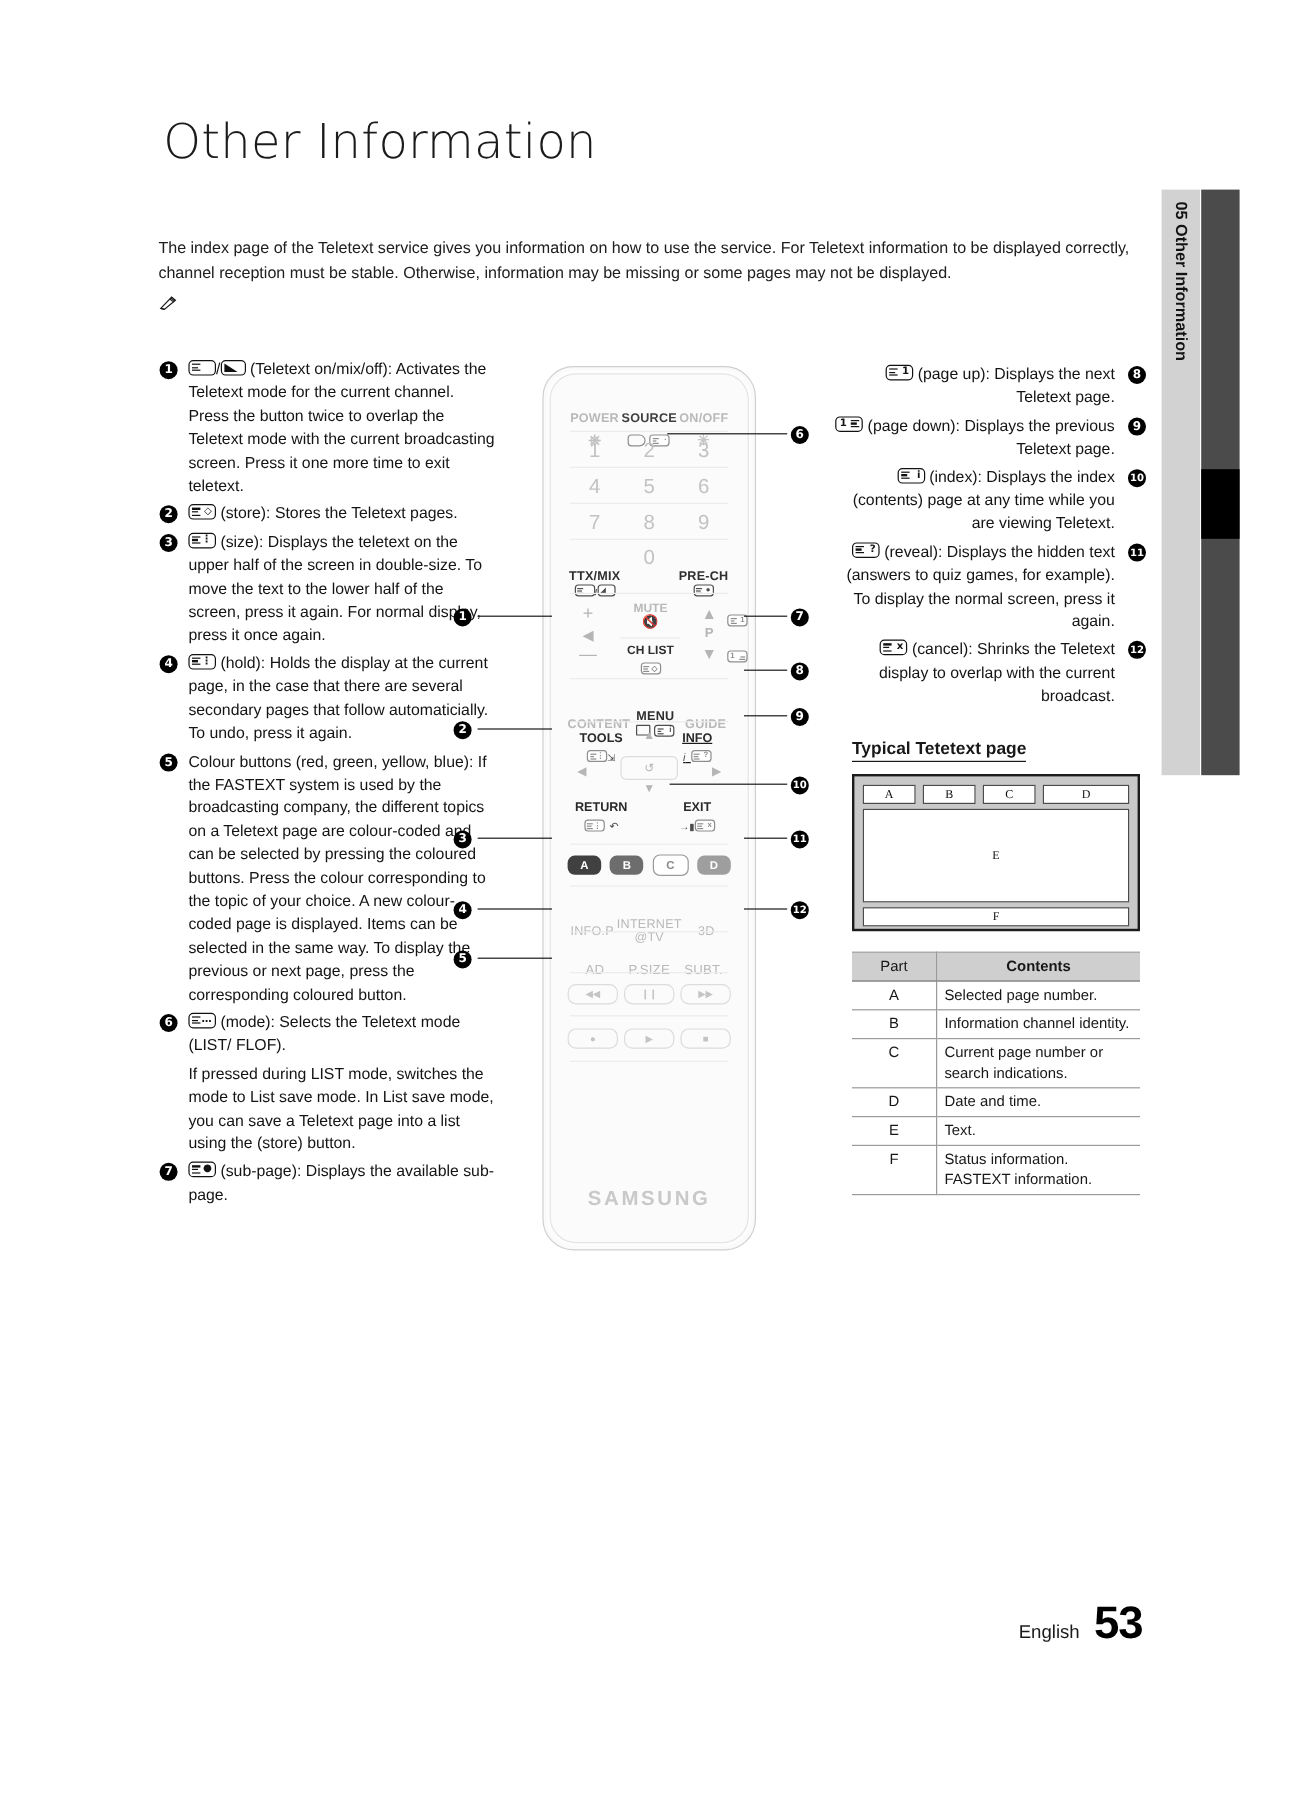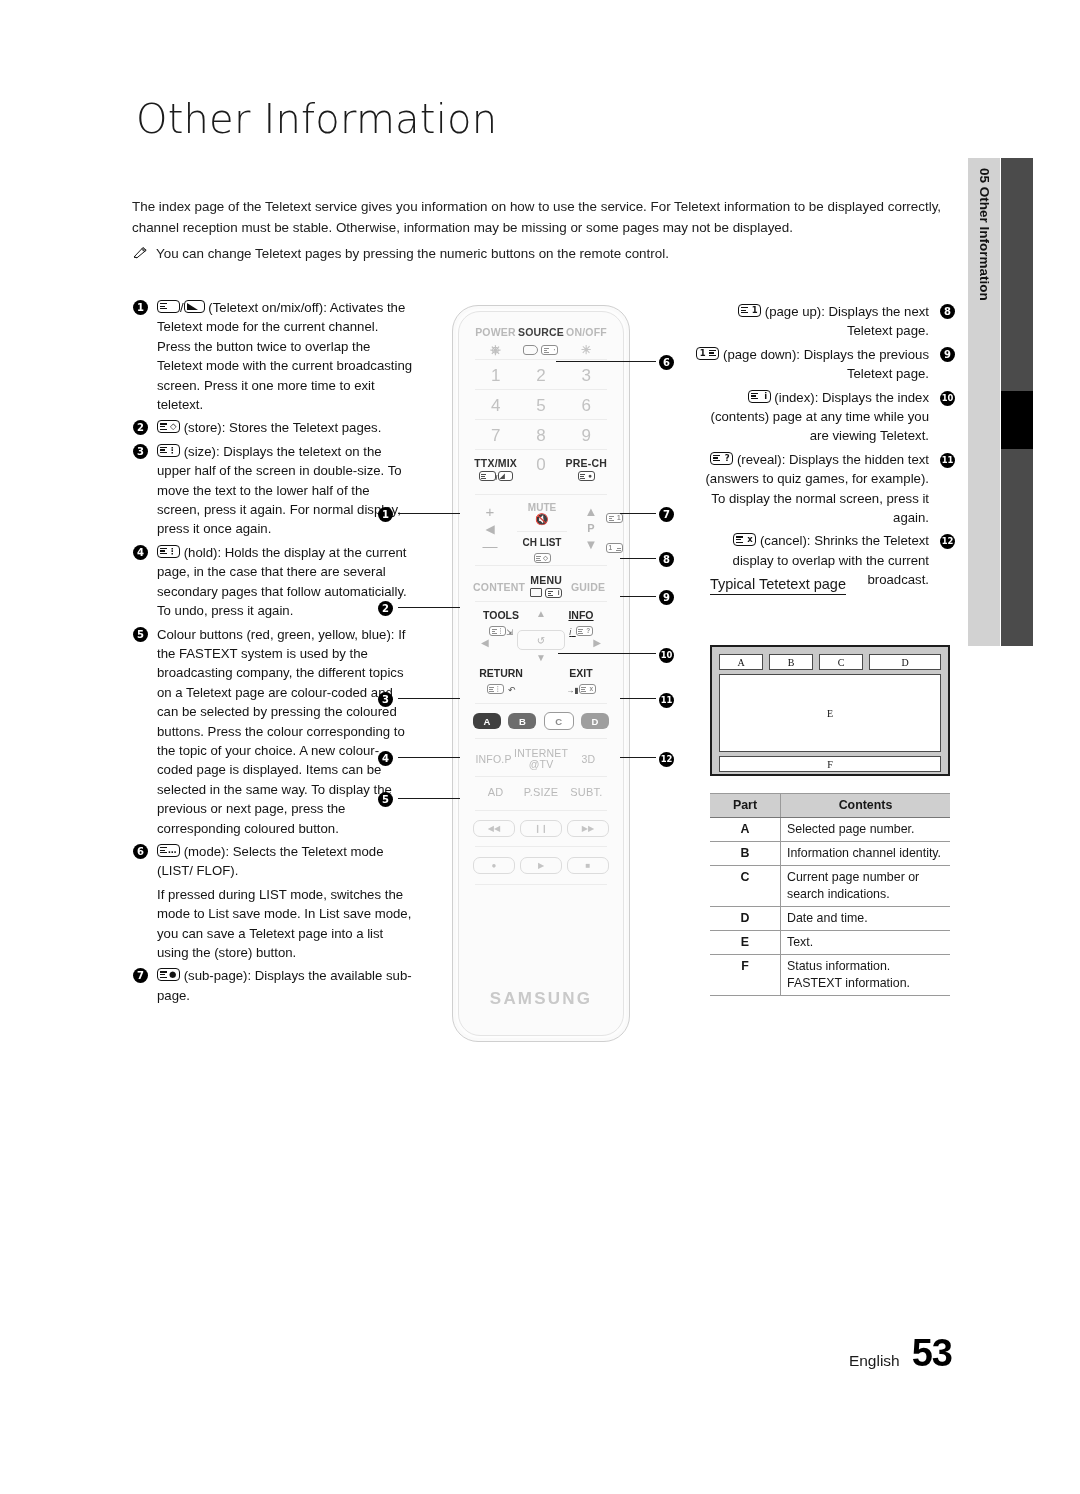--- a/index.html
+++ b/index.html
@@ -84,21 +84,21 @@
     border:1.6px solid #cfcfcf;border-radius:26px;background:#fdfdfd;
     box-shadow:inset 0 0 0 3px #fafafa;
   }
   #remote .inner{
     position:absolute;left:5px;top:5px;right:5px;bottom:5px;
     border:1px solid #e4e4e4;border-radius:22px;background:#fbfbfb;
   }
   .rrow{position:absolute;left:14px;right:14px;display:flex;
         justify-content:space-between;align-items:center;color:#b9b9b9;}
   .rsep{position:absolute;left:16px;right:16px;height:1px;background:#ececec;}
-  .rkey{flex:1 1 0;text-align:center;font-size:10.5px;font-weight:bold;letter-spacing:.2px;}
+  .rkey{flex:1 1 0;text-align:center;font-size:10.5px;font-weight:bold;letter-spacing:.2px;margin-top:17px;}
   .rkey.num{all:unset;flex:1 1 0;text-align:center;font-size:17px;color:#c2c2c2;
             font-family:"Liberation Sans",sans-serif;}
   .rkey .sub{display:block;margin-top:1px;}
   .tts{
     display:inline-block;border:1.3px solid #8e8e8e;border-radius:3px;
     height:8px;min-width:13px;padding:0 1px;position:relative;
     vertical-align:-1px;background:#fff;
   }
   .tts i{position:absolute;left:1.5px;display:block;height:1px;background:#8e8e8e;}
   .tts i:nth-child(1){top:1.5px;width:5px;}
@@ -120,21 +120,21 @@
         font-size:8px;color:#c4c4c4;}
   #samsung{position:absolute;left:0;right:0;bottom:26px;text-align:center;
            font-size:17px;font-weight:bold;letter-spacing:2.2px;color:#c9c9c9;}
 
   
   .callout{position:absolute;height:1px;background:#1a1a1a;}
   .cnum{position:absolute;}
 
   
   #typical-title{
-    position:absolute;left:710px;top:576px;font-size:14.5px;font-weight:normal;
+    position:absolute;left:710px;top:616px;font-size:14.5px;font-weight:bold;
     color:#181818;border-bottom:1.6px solid #181818;padding-bottom:2px;
   }
   #tt-diagram{
     position:absolute;left:710px;top:645px;width:240px;height:131px;
     background:#c9c9c9;border:2.4px solid #1d1d1d;box-sizing:border-box;padding:7px;
   }
   #tt-diagram .strip{display:flex;gap:6px;height:16px;}
   .cell{background:#fff;border:1px solid #4a4a4a;display:flex;align-items:center;
         justify-content:center;font-size:10px;font-family:"Liberation Serif",serif;color:#111;}
   #tt-diagram .cell.a{width:42px;}
@@ -148,21 +148,21 @@
   #parts-table{
     position:absolute;left:710px;top:793px;width:240px;border-collapse:collapse;
     font-size:12.4px;color:#171717;
   }
   #parts-table th,#parts-table td{
     border-top:1px solid #9a9a9a;border-bottom:1px solid #9a9a9a;
     padding:3px 6px;vertical-align:top;line-height:17px;
   }
   #parts-table thead th{background:#cfcfcf;font-weight:bold;border-bottom:1px solid #777;}
   #parts-table th.pc,#parts-table td.pc{
-    width:58px;text-align:center;font-weight:bold;border-right:1px solid #9a9a9a;
+    width:58px;text-align:center;font-weight:normal;border-right:1px solid #9a9a9a;
   }
   #parts-table thead th.pc{text-align:center;}
   #parts-table td.ct{text-align:left;font-weight:normal;}
 
   
   #side-tab{
     position:absolute;left:968px;top:158px;width:32px;height:488px;background:#d2d2d2;
   }
   #side-tab .txt{
     position:absolute;white-space:nowrap;
@@ -191,21 +191,20 @@
     <span class="pencil-icon">
       <svg width="16" height="14" viewBox="0 0 16 14">
           <g fill="none" stroke="#1a1a1a" stroke-width="1">
             <path d="M2 12 L11 2.5 L14.2 5.2 L5 12.8 Z"></path>
             <path d="M2 12 L4.6 12.6 L5 12.8"></path>
             <path d="M10.4 3.2 L13.6 5.9"></path>
             <path d="M9.6 4.1 L12.8 6.8"></path>
           </g>
         </svg>
     </span>
-    <span>You can change Teletext pages by pressing the numeric buttons on the remote control.</span>
   </div>
 
   <div class="col" id="col-left">
 
     <div class="item">
       <span class="bullet"><span class="num">1</span></span>
       <span class="body"><span class="tt"><span class="bars">
               <i></i>
               <i></i>
               <i></i>

